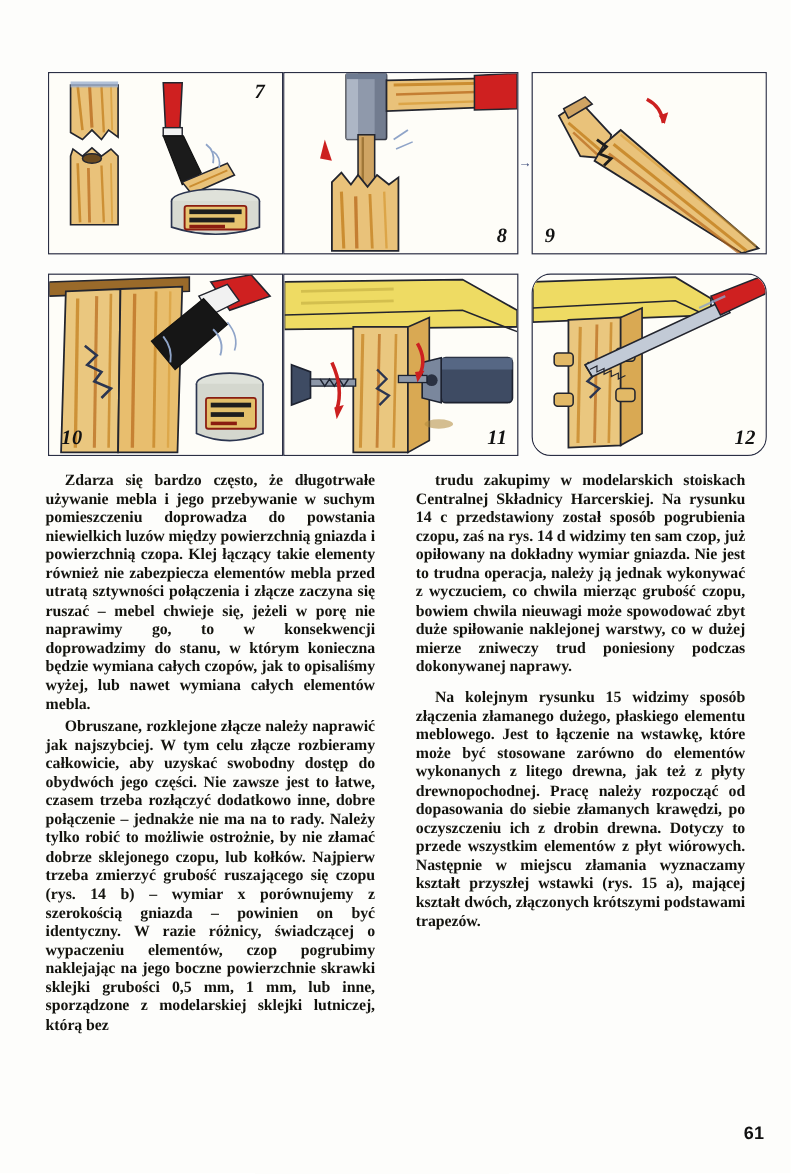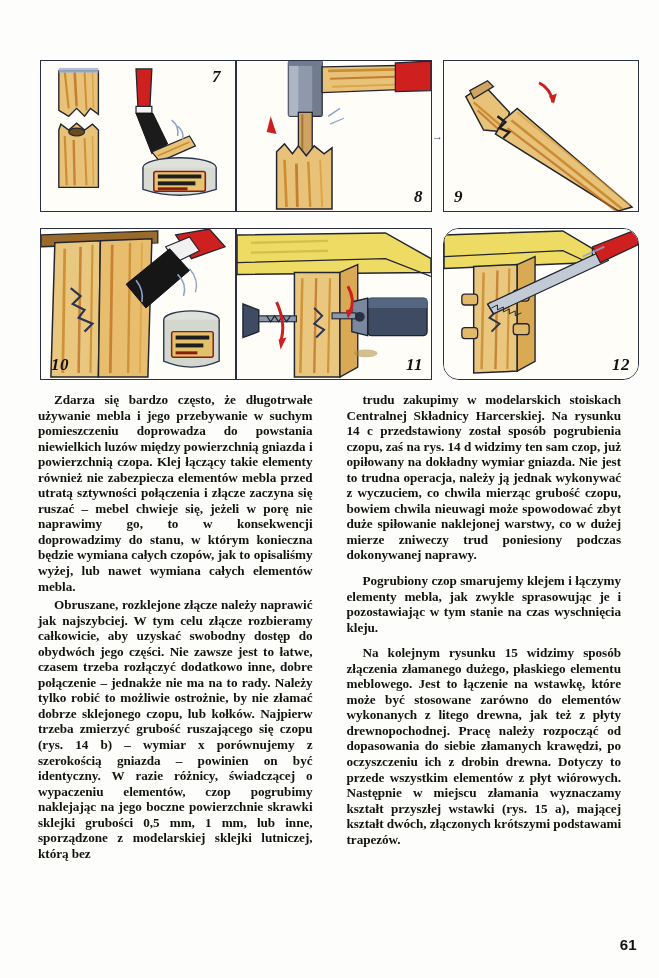--- a/index.html
+++ b/index.html
@@ -352,20 +352,19 @@
 
   </div>
 
   <div class="columns">
     <div class="col">
       <p>Zdarza się bardzo często, że długotrwałe używanie mebla i jego przebywanie w suchym pomieszczeniu doprowadza do powstania niewielkich luzów między powierzchnią gniazda i powierzchnią czopa. Klej łączący takie elementy również nie zabezpiecza elementów mebla przed utratą sztywności połączenia i złącze zaczyna się ruszać – mebel chwieje się, jeżeli w porę nie naprawimy go, to w konsekwencji doprowadzimy do stanu, w którym konieczna będzie wymiana całych czopów, jak to opisaliśmy wyżej, lub nawet wymiana całych elementów mebla.</p>
       <p class="lastline">Obruszane, rozklejone złącze należy naprawić jak najszybciej. W tym celu złącze rozbieramy całkowicie, aby uzyskać swobodny dostęp do obydwóch jego części. Nie zawsze jest to łatwe, czasem trzeba rozłączyć dodatkowo inne, dobre połączenie – jednakże nie ma na to rady. Należy tylko robić to możliwie ostrożnie, by nie złamać dobrze sklejonego czopu, lub kołków. Najpierw trzeba zmierzyć grubość ruszającego się czopu (rys. 14 b) – wymiar x porównujemy z szerokością gniazda – powinien on być identyczny. W razie różnicy, świadczącej o wypaczeniu elementów, czop pogrubimy naklejając na jego boczne powierzchnie skrawki sklejki grubości 0,5 mm, 1 mm, lub inne, sporządzone z modelarskiej sklejki lutniczej, którą bez</p>
     </div>
     <div class="col">
       <p>trudu zakupimy w modelarskich stoiskach Centralnej Składnicy Harcerskiej. Na rysunku 14 c przedstawiony został sposób pogrubienia czopu, zaś na rys. 14 d widzimy ten sam czop, już opiłowany na dokładny wymiar gniazda. Nie jest to trudna operacja, należy ją jednak wykonywać z wyczuciem, co chwila mierząc grubość czopu, bowiem chwila nieuwagi może spowodować zbyt duże spiłowanie naklejonej warstwy, co w dużej mierze zniweczy trud poniesiony podczas dokonywanej naprawy.</p>
-      <p class="spaced">Pogrubiony czop smarujemy klejem i łączymy elementy mebla, jak zwykle sprasowując je i pozostawiając w tym stanie na czas wyschnięcia kleju.</p>
       <p class="spaced lastline">Na kolejnym rysunku 15 widzimy sposób złączenia złamanego dużego, płaskiego elementu meblowego. Jest to łączenie na wstawkę, które może być stosowane zarówno do elementów wykonanych z litego drewna, jak też z płyty drewnopochodnej. Pracę należy rozpocząć od dopasowania do siebie złamanych krawędzi, po oczyszczeniu ich z drobin drewna. Dotyczy to przede wszystkim elementów z płyt wiórowych. Następnie w miejscu złamania wyznaczamy kształt przyszłej wstawki (rys. 15 a), mającej kształt dwóch, złączonych krótszymi podstawami trapezów.</p>
     </div>
   </div>
 
   <div class="page-number">61</div>
 
 </div>
 
 </body></html>

